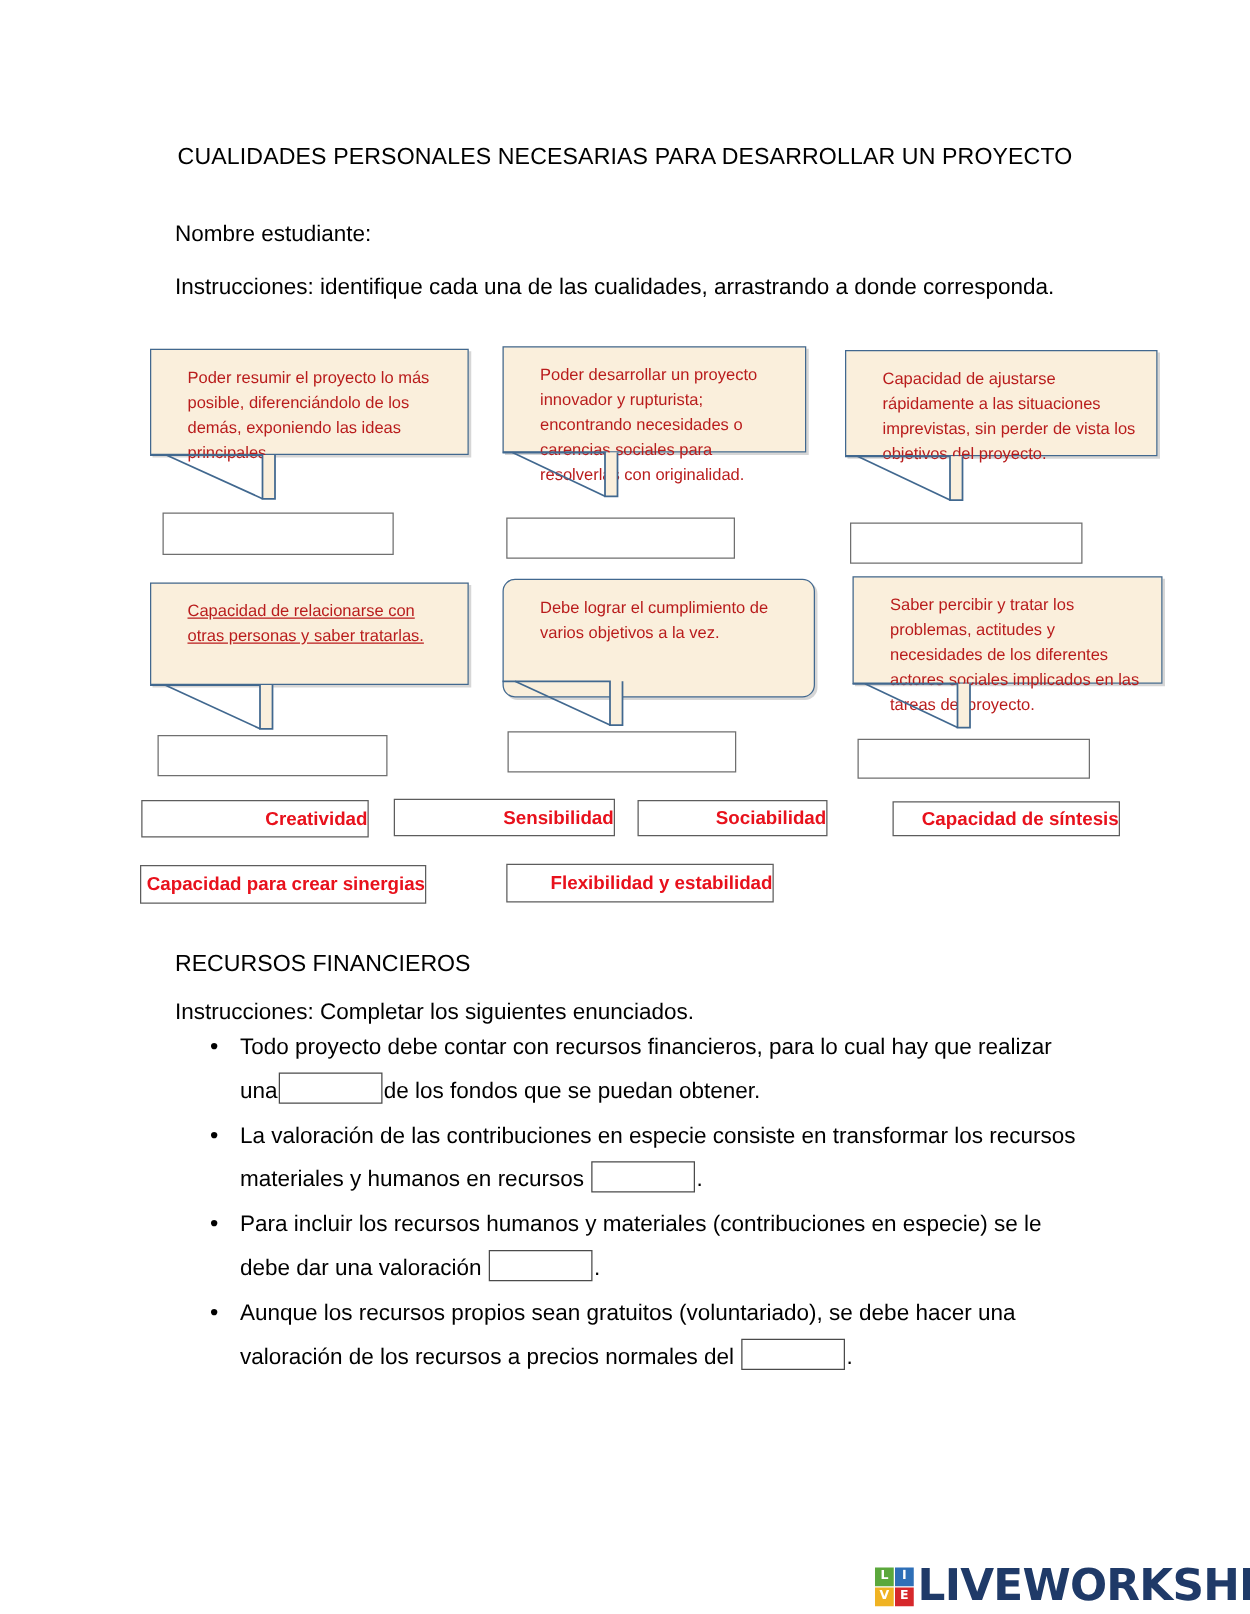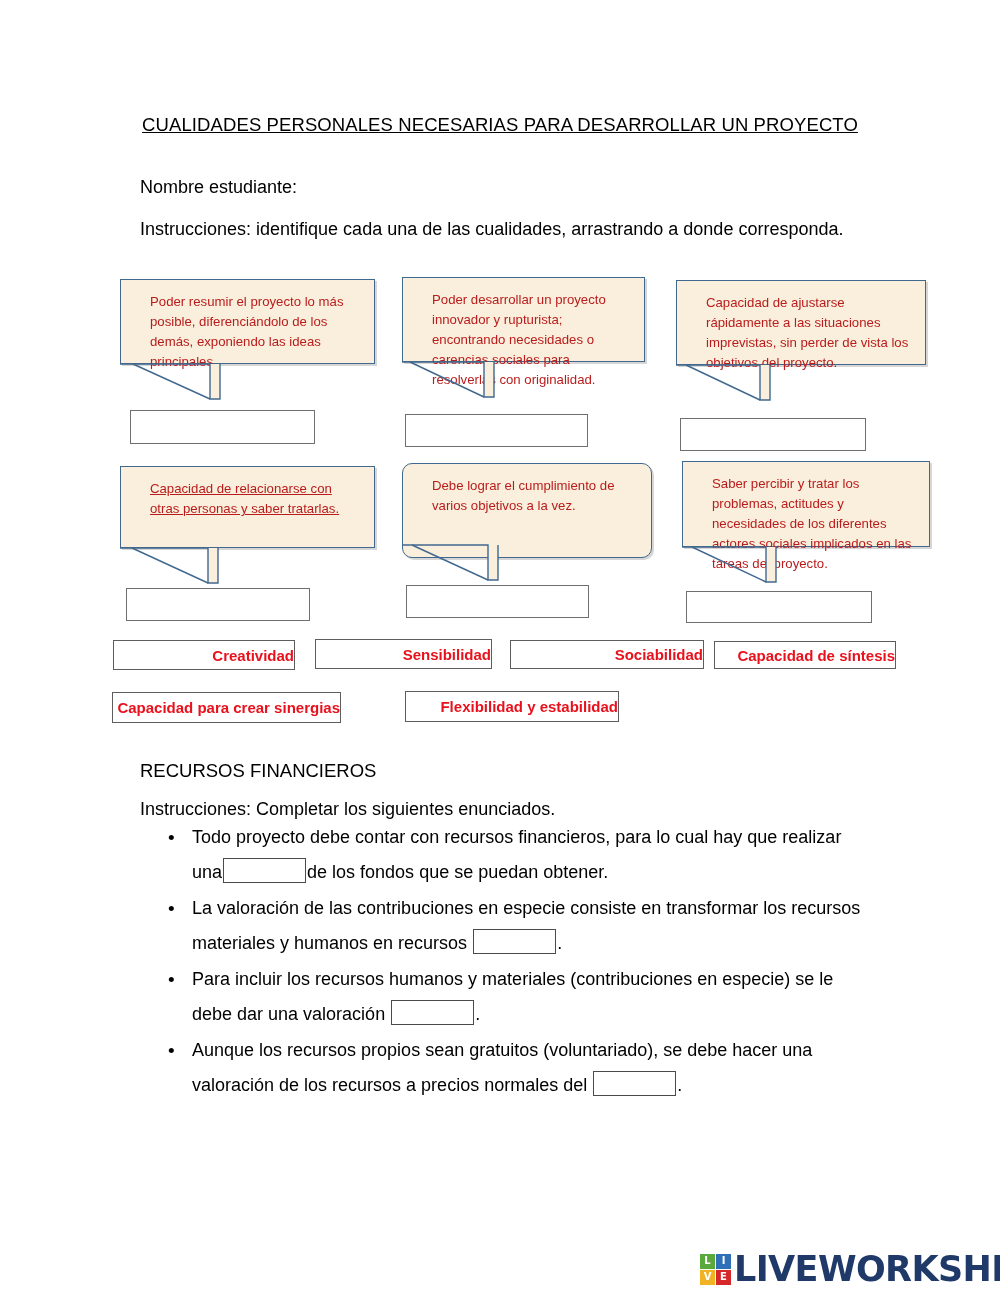--- a/index.html
+++ b/index.html
@@ -19,21 +19,20 @@
   
   .title {
     position: absolute;
     left: 140px;
     top: 112px;
     width: 720px;
     text-align: center;
     font-size: 18.5px;
     line-height: 26px;
     letter-spacing: 0.1px;
-    text-decoration: underline;
   }
   .name-line {
     position: absolute;
     left: 140px;
     top: 177px;
     font-size: 18px;
   }
   .instructions-1 {
     position: absolute;
     left: 140px;
@@ -251,21 +250,21 @@
   <div class="drop-box" style="left:126px; top:588px; width:184px; height:33px;"></div>
   <div class="drop-box" style="left:406px; top:585px; width:183px; height:33px;"></div>
   <div class="drop-box" style="left:686px; top:591px; width:186px; height:32px;"></div>
 
   <div class="word-chip" style="left:113px; top:640px; width:182px; height:30px;">
     <span>Creatividad</span>
   </div>
   <div class="word-chip" style="left:315px; top:639px; width:177px; height:30px;">
     <span>Sensibilidad</span>
   </div>
-  <div class="word-chip" style="left:510px; top:640px; width:194px; height:29px;">
+  <div class="word-chip" style="left:510px; top:640px; width:152px; height:29px;">
     <span>Sociabilidad</span>
   </div>
   <div class="word-chip" style="left:714px; top:641px; width:182px; height:28px;">
     <span>Capacidad de síntesis</span>
   </div>
   <div class="word-chip" style="left:112px; top:692px; width:229px; height:31px;">
     <span>Capacidad para crear sinergias</span>
   </div>
   <div class="word-chip" style="left:405px; top:691px; width:214px; height:31px;">
     <span>Flexibilidad y estabilidad</span>

